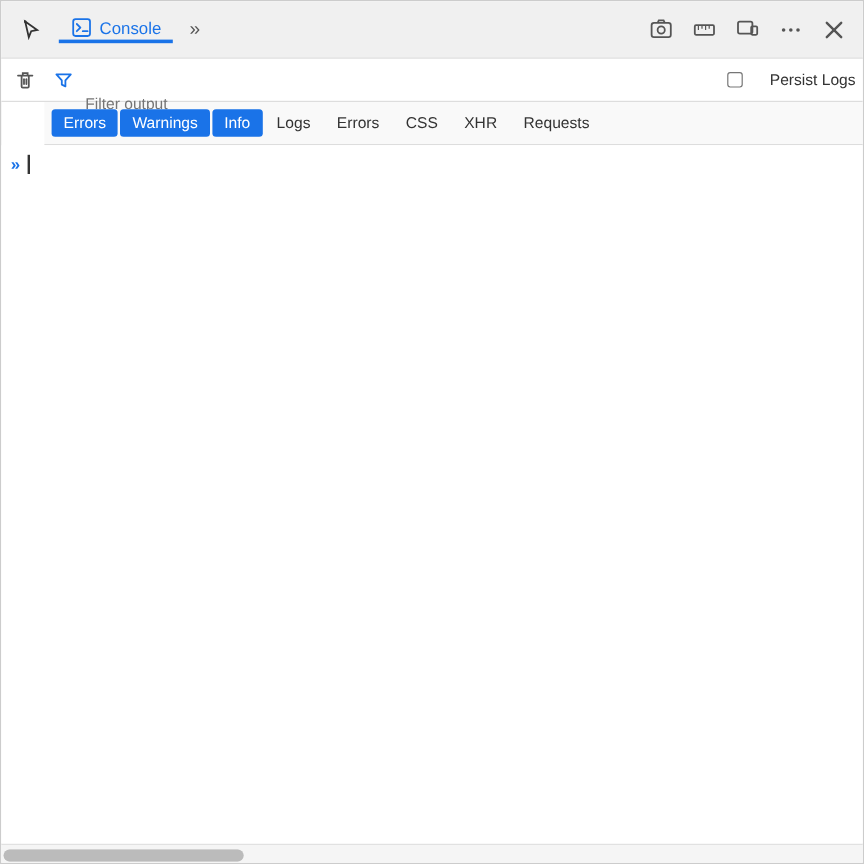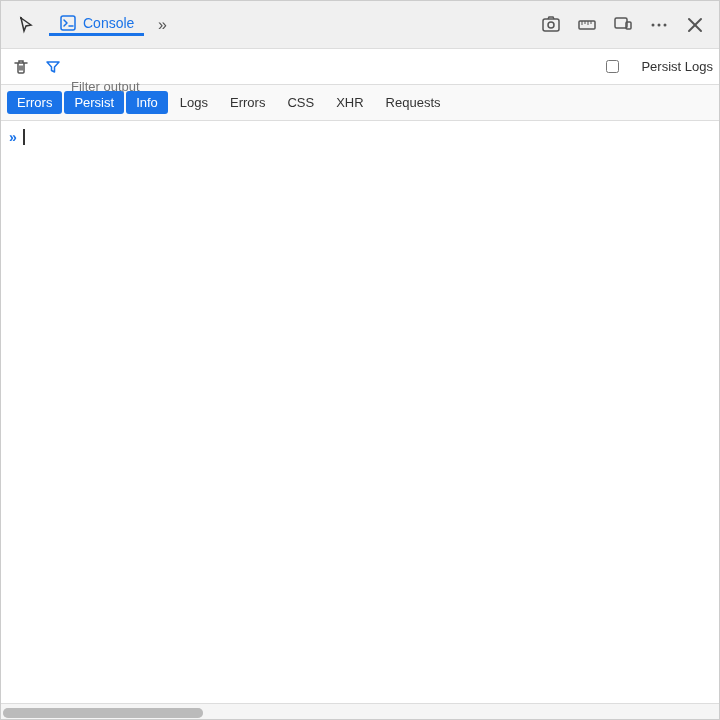--- a/index.html
+++ b/index.html
@@ -141,20 +141,21 @@
 
     
     .level-tabs {
       display: flex;
       align-items: center;
       height: 36px;
       background: #f9f9f9;
       border-bottom: 1px solid #ddd;
       padding: 0 6px;
       gap: 2px;
+      margin-left: 36px;
     }
 
     .level-tab {
       padding: 4px 10px;
       font-size: 13px;
       border-radius: 3px;
       cursor: pointer;
       color: #333;
       user-select: none;
     }
@@ -316,21 +317,21 @@
     <input type="checkbox" class="persist-checkbox" style="">
     <span>Persist Logs</span>
   </div>
 </div>
 
 <div class="level-tabs">
   <div class="level-tab active-blue">
     <span>Errors</span>
   </div>
   <div class="level-tab active-blue">
-    <span>Persist</span>
+    <span>Warnings</span>
   </div>
   <div class="level-tab active-blue">
     <span>Info</span>
   </div>
   <div class="level-tab">
     <span>Logs</span>
   </div>
   <div class="level-tab">
     <span>Errors</span>
   </div>

